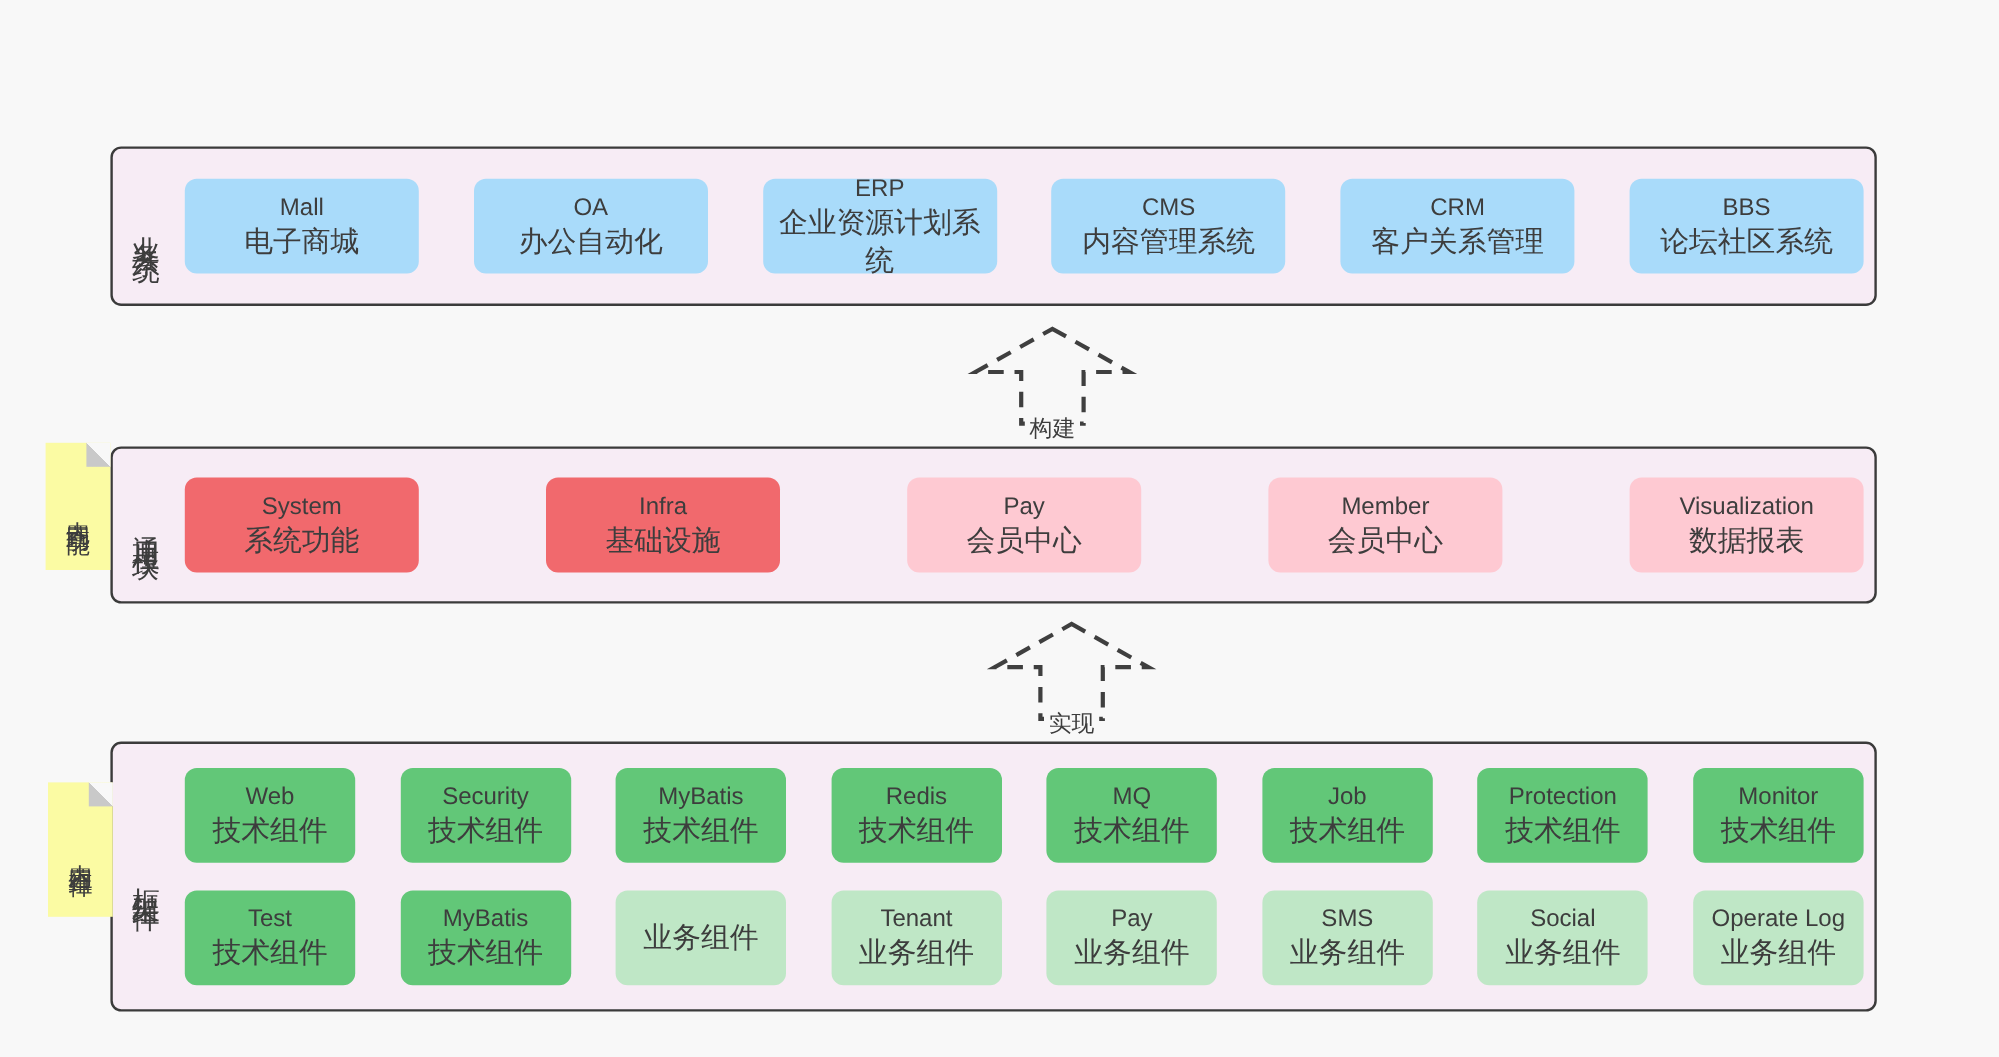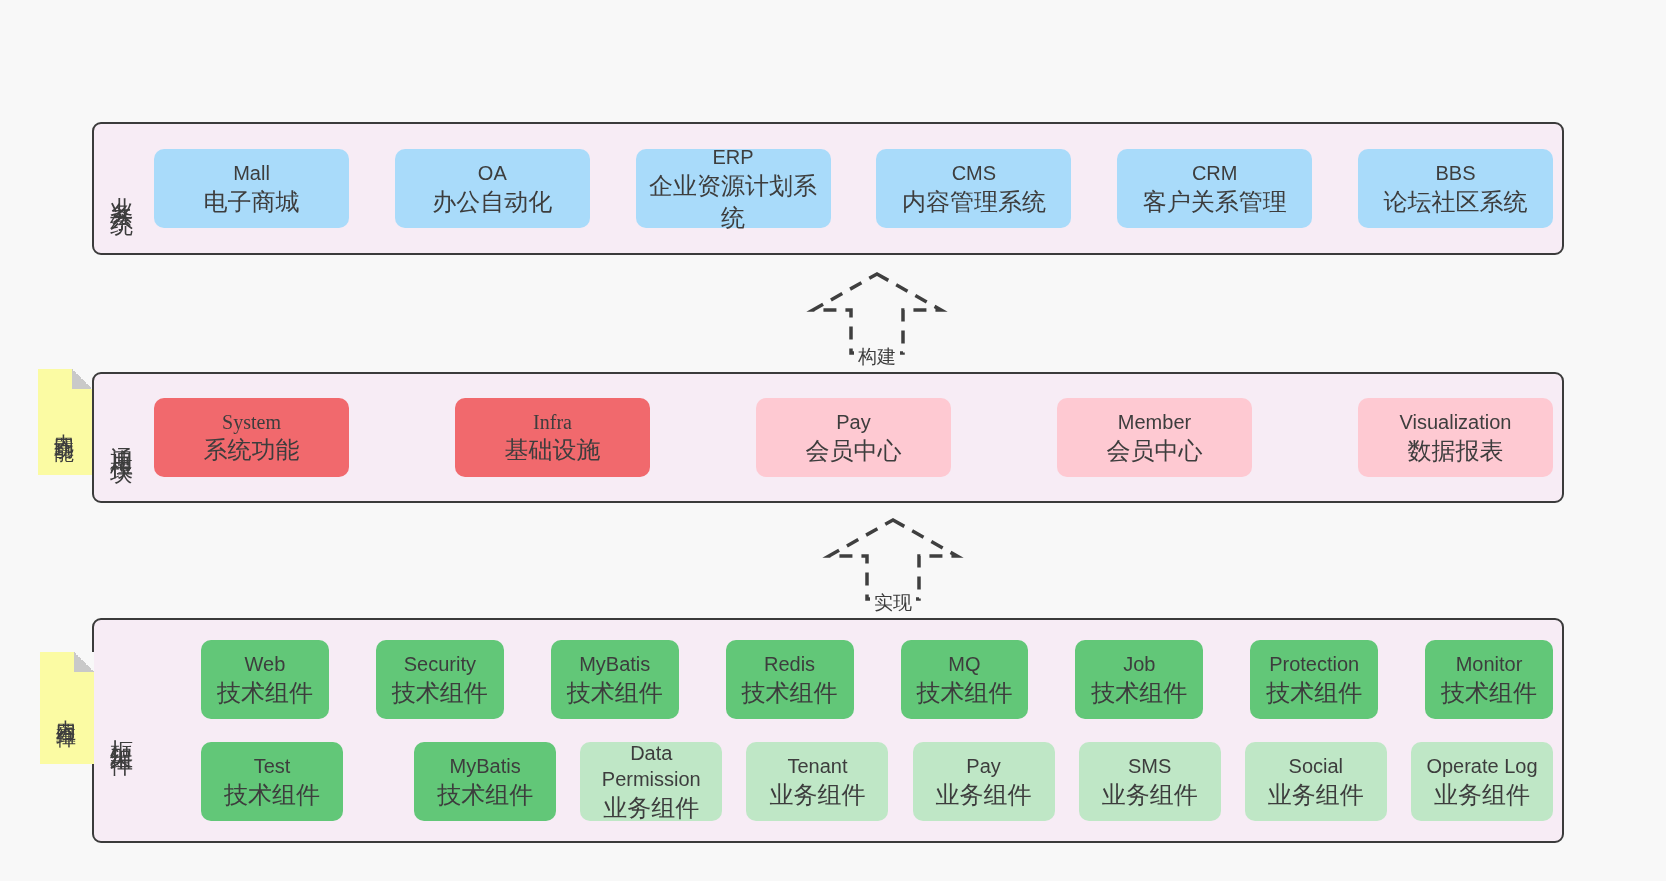--- a/index.html
+++ b/index.html
@@ -23,23 +23,23 @@
   .box{
     height:79px;border-radius:10px;box-sizing:border-box;
     display:flex;flex-direction:column;align-items:center;justify-content:center;
     text-align:center;color:var(--text);line-height:1.3;padding:2px 4px;
   }
   .layer-six .box{width:195px;}
   .layer-eight .box{width:142px;}
   .box .title{font-size:20px;}
   .box .sub{font-size:24px;}
   .v-blue{background:var(--blue);}
-  .v-red{background:var(--red);font-family:Liberation Serif, serif;}
+  .v-red{background:var(--red);}
   .v-pink{background:var(--pink);}
-  .v-green-dark{background:var(--green_dark);margin-left:47px;}
+  .v-green-dark{background:var(--green_dark);}
   .v-green-light{background:var(--green_light);}
 
   .arrow{position:absolute;width:132px;height:83px;}
   .arrow svg{position:absolute;inset:0;overflow:visible;}
   .arrow-label{
     position:absolute;left:50%;top:30px;transform:translateX(-50%);
     background:var(--page_bg);padding:1px 4px;font-size:19px;color:var(--text);white-space:nowrap;margin-top:41px;
   }
 
   .note{position:absolute;background:var(--yellow);z-index:3;}
@@ -182,21 +182,20 @@
         <div class="row">
           <div class="box v-green-dark">
             <div class="title">Test</div>
             <div class="sub">技术组件</div>
           </div>
           <div class="box v-green-dark">
             <div class="title">MyBatis</div>
             <div class="sub">技术组件</div>
           </div>
           <div class="box v-green-light">
-            <div class="title">Data Permission</div>
             <div class="sub">业务组件</div>
           </div>
           <div class="box v-green-light">
             <div class="title">Tenant</div>
             <div class="sub">业务组件</div>
           </div>
           <div class="box v-green-light">
             <div class="title">Pay</div>
             <div class="sub">业务组件</div>
           </div>

